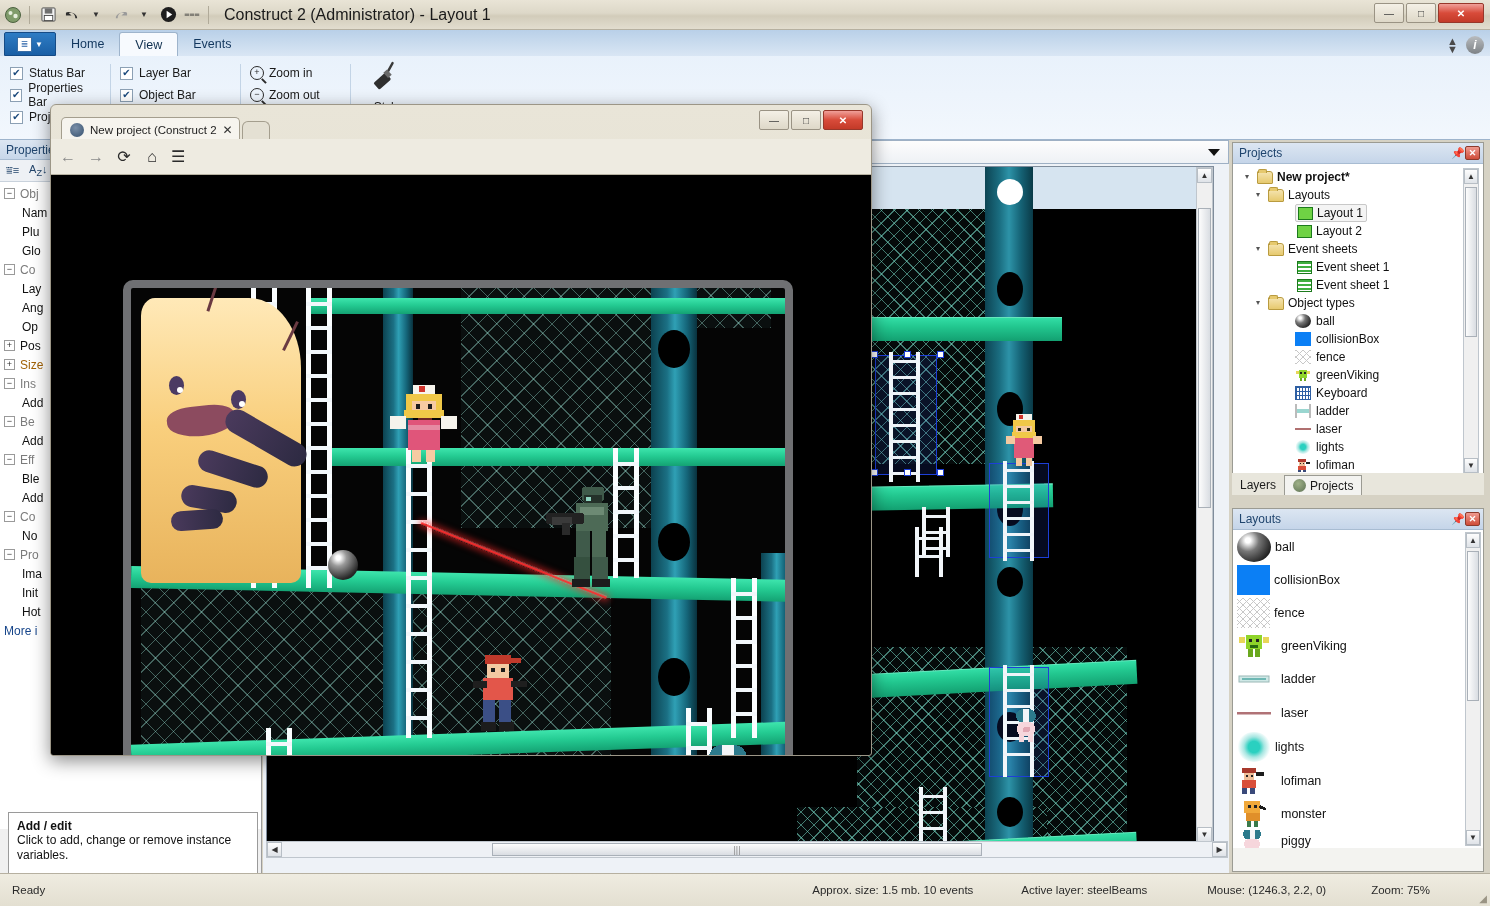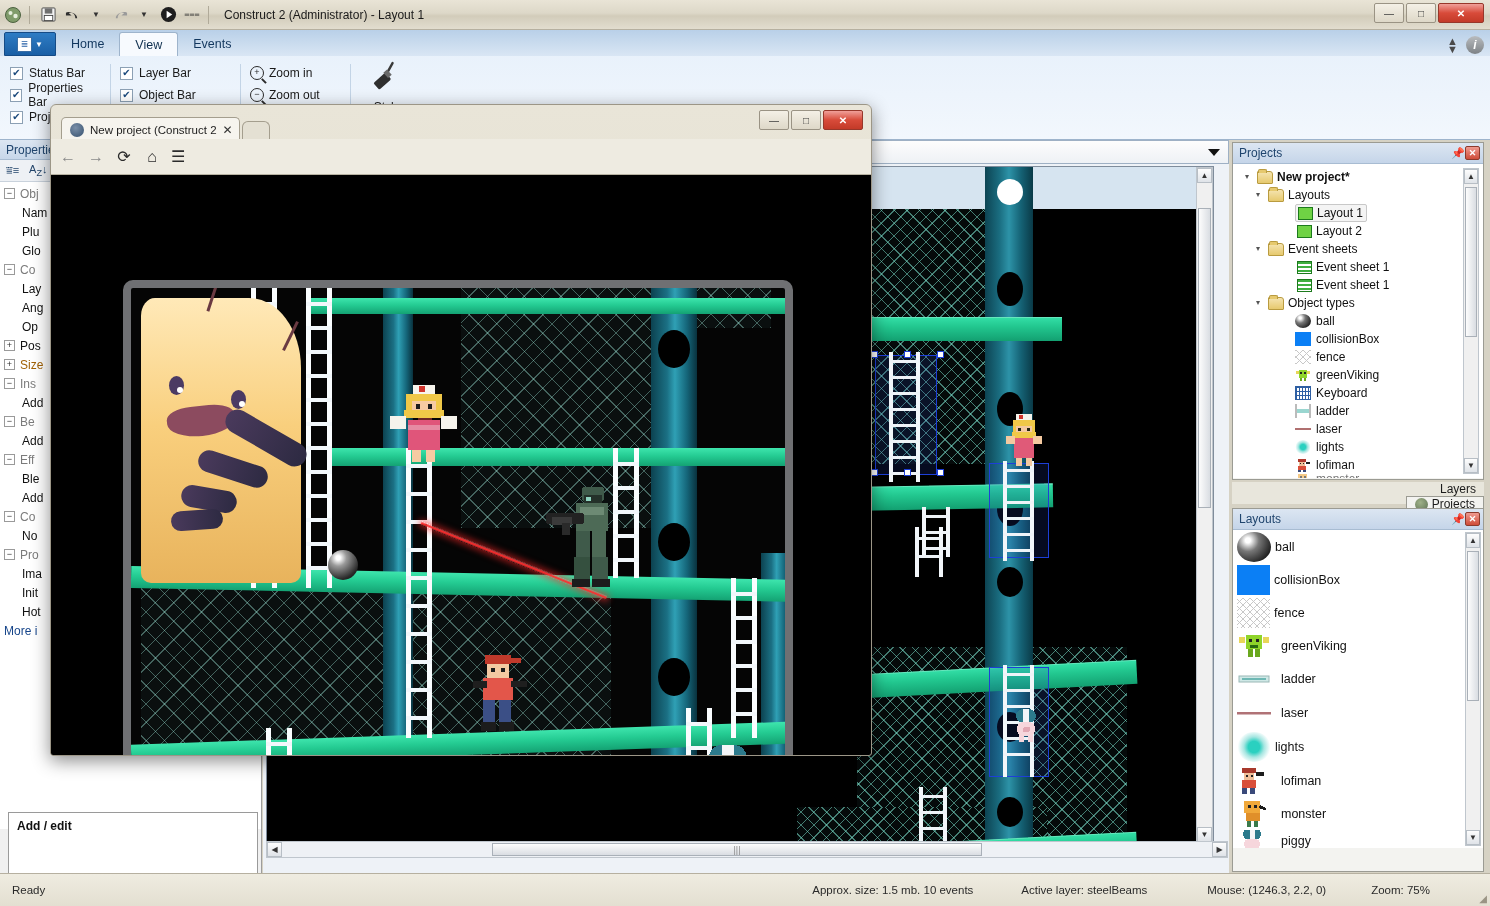--- a/index.html
+++ b/index.html
@@ -24,21 +24,21 @@
     border-bottom: 1px solid #b6b0a0;
     display: flex; align-items: center;
   }
   #titlebar .qbtn {
     width: 22px; height: 22px; margin-left: 2px;
     display: flex; align-items: center; justify-content: center;
     font-size: 14px; color: #333;
   }
   .sep-v { width: 1px; height: 18px; background: #b0aa99; margin: 0 5px; }
   #apptitle {
-    font-size: 12px; color: #1a1a1a; margin-left: 10px; white-space: nowrap;
+    font-size: 16px; color: #1a1a1a; margin-left: 10px; white-space: nowrap;
   }
   #winbtns { position: absolute; right: 6px; top: 3px; display: flex; gap: 2px; }
   .winbtn {
     width: 30px; height: 20px; border: 1px solid #9a9384; border-radius: 2px;
     background: linear-gradient(to bottom, #f4f0e6, #ded8c8);
     display: flex; align-items: center; justify-content: center;
     font-size: 10px; color: #3a3a3a;
   }
   .winbtn.close {
     width: 46px;
@@ -560,20 +560,21 @@
           <span class="pname">Init</span>
         </div>
       <div class="prow">
           <span class="pname">Hot</span>
         </div>
       <div class="prow pmore">More i</div>
     </div>
 
     <div id="addedit">
       <div class="t">Add / edit</div>
+      <div class="d">Click to add, change or remove instance variables.</div>
     </div>
   </div>
 
   <div id="layoutarea">
 
     <div id="layout-dropdown">
       <span class="caret-down"></span>
     </div>
 
     <div id="canvas-wrap">
@@ -824,21 +825,21 @@
         </div>
 
         <div class="vscroll" style="right:4px; top:4px; height:306px; width:16px;">
           <div class="arr" style="top:0">▲</div>
           <div class="thumb" style="top:18px; height:150px;"></div>
           <div class="arr" style="bottom:0">▼</div>
         </div>
       </div>
     </div>
 
-    <div class="docktabs" style="top:342px;flex-direction:column;">
+    <div class="docktabs" style="top:333px;">
       <div class="docktab">
         <span>Layers</span>
       </div>
       <div class="docktab active">
         <span style="width:13px;height:13px;border-radius:50%;background:radial-gradient(circle at 40% 35%,#9fb188,#5c7052);display:inline-block"></span>
         <span>Projects</span>
       </div>
     </div>
 
     <div class="dockpanel" style="top:368px; height:364px;">

